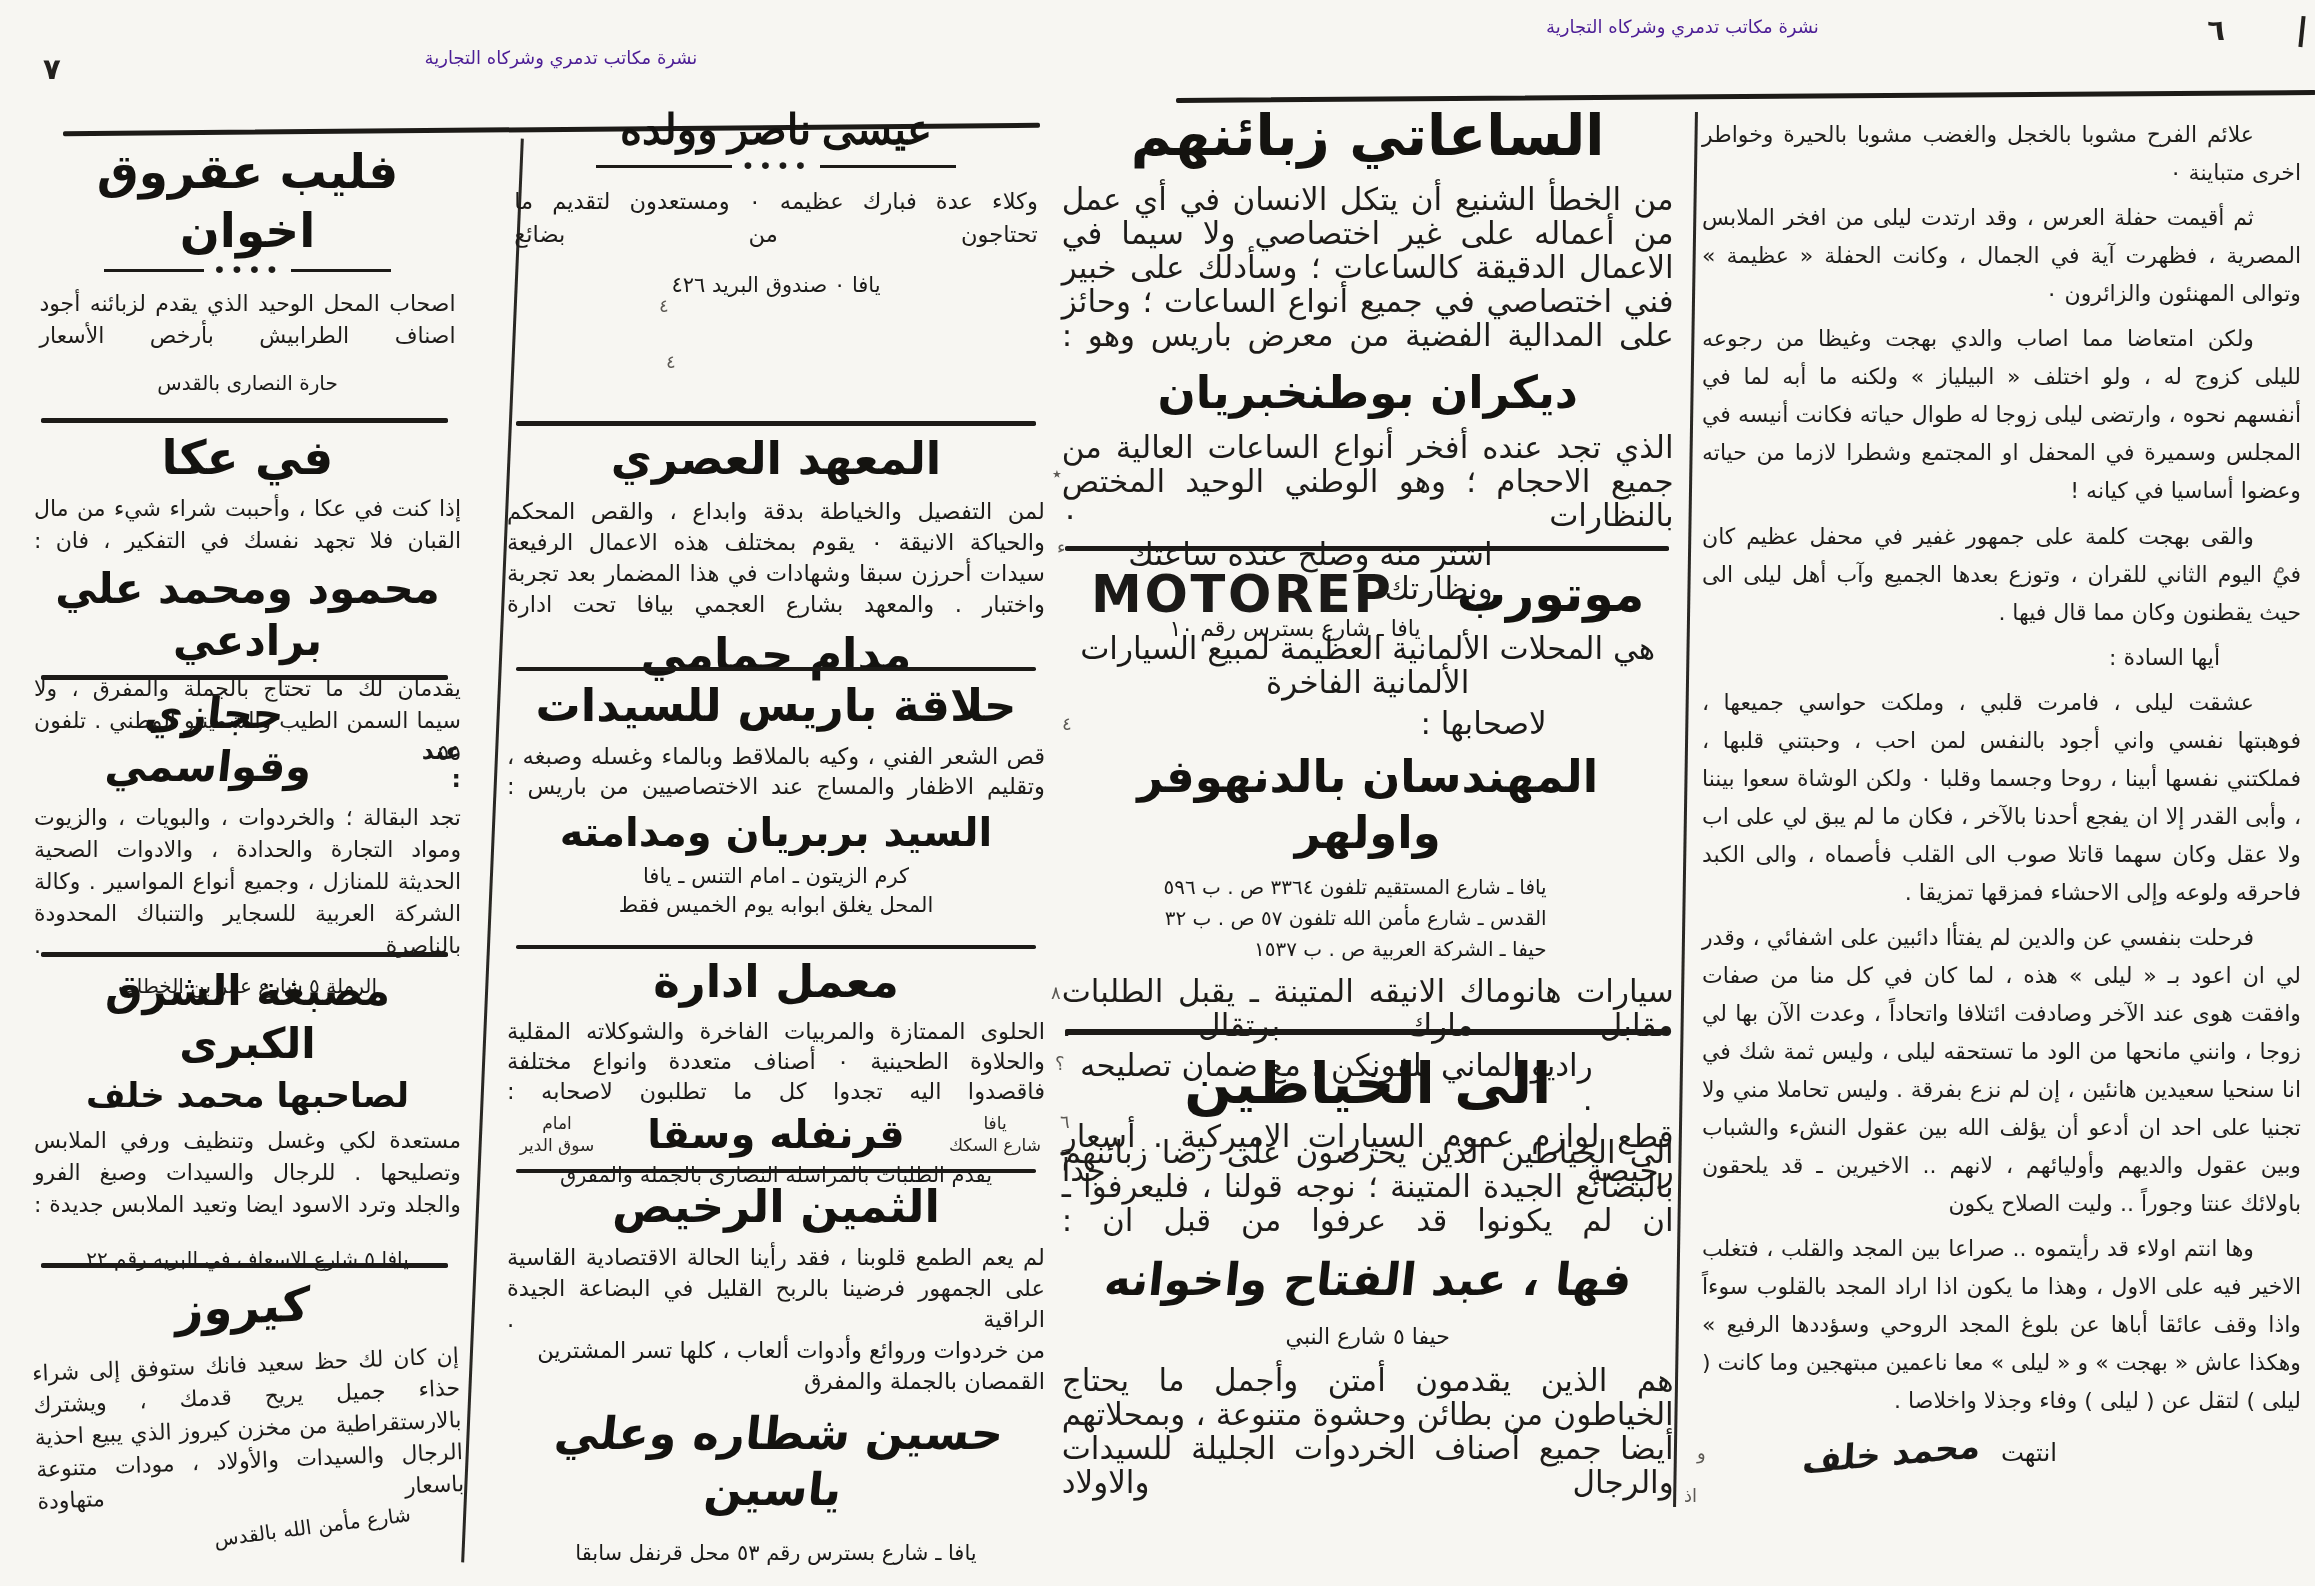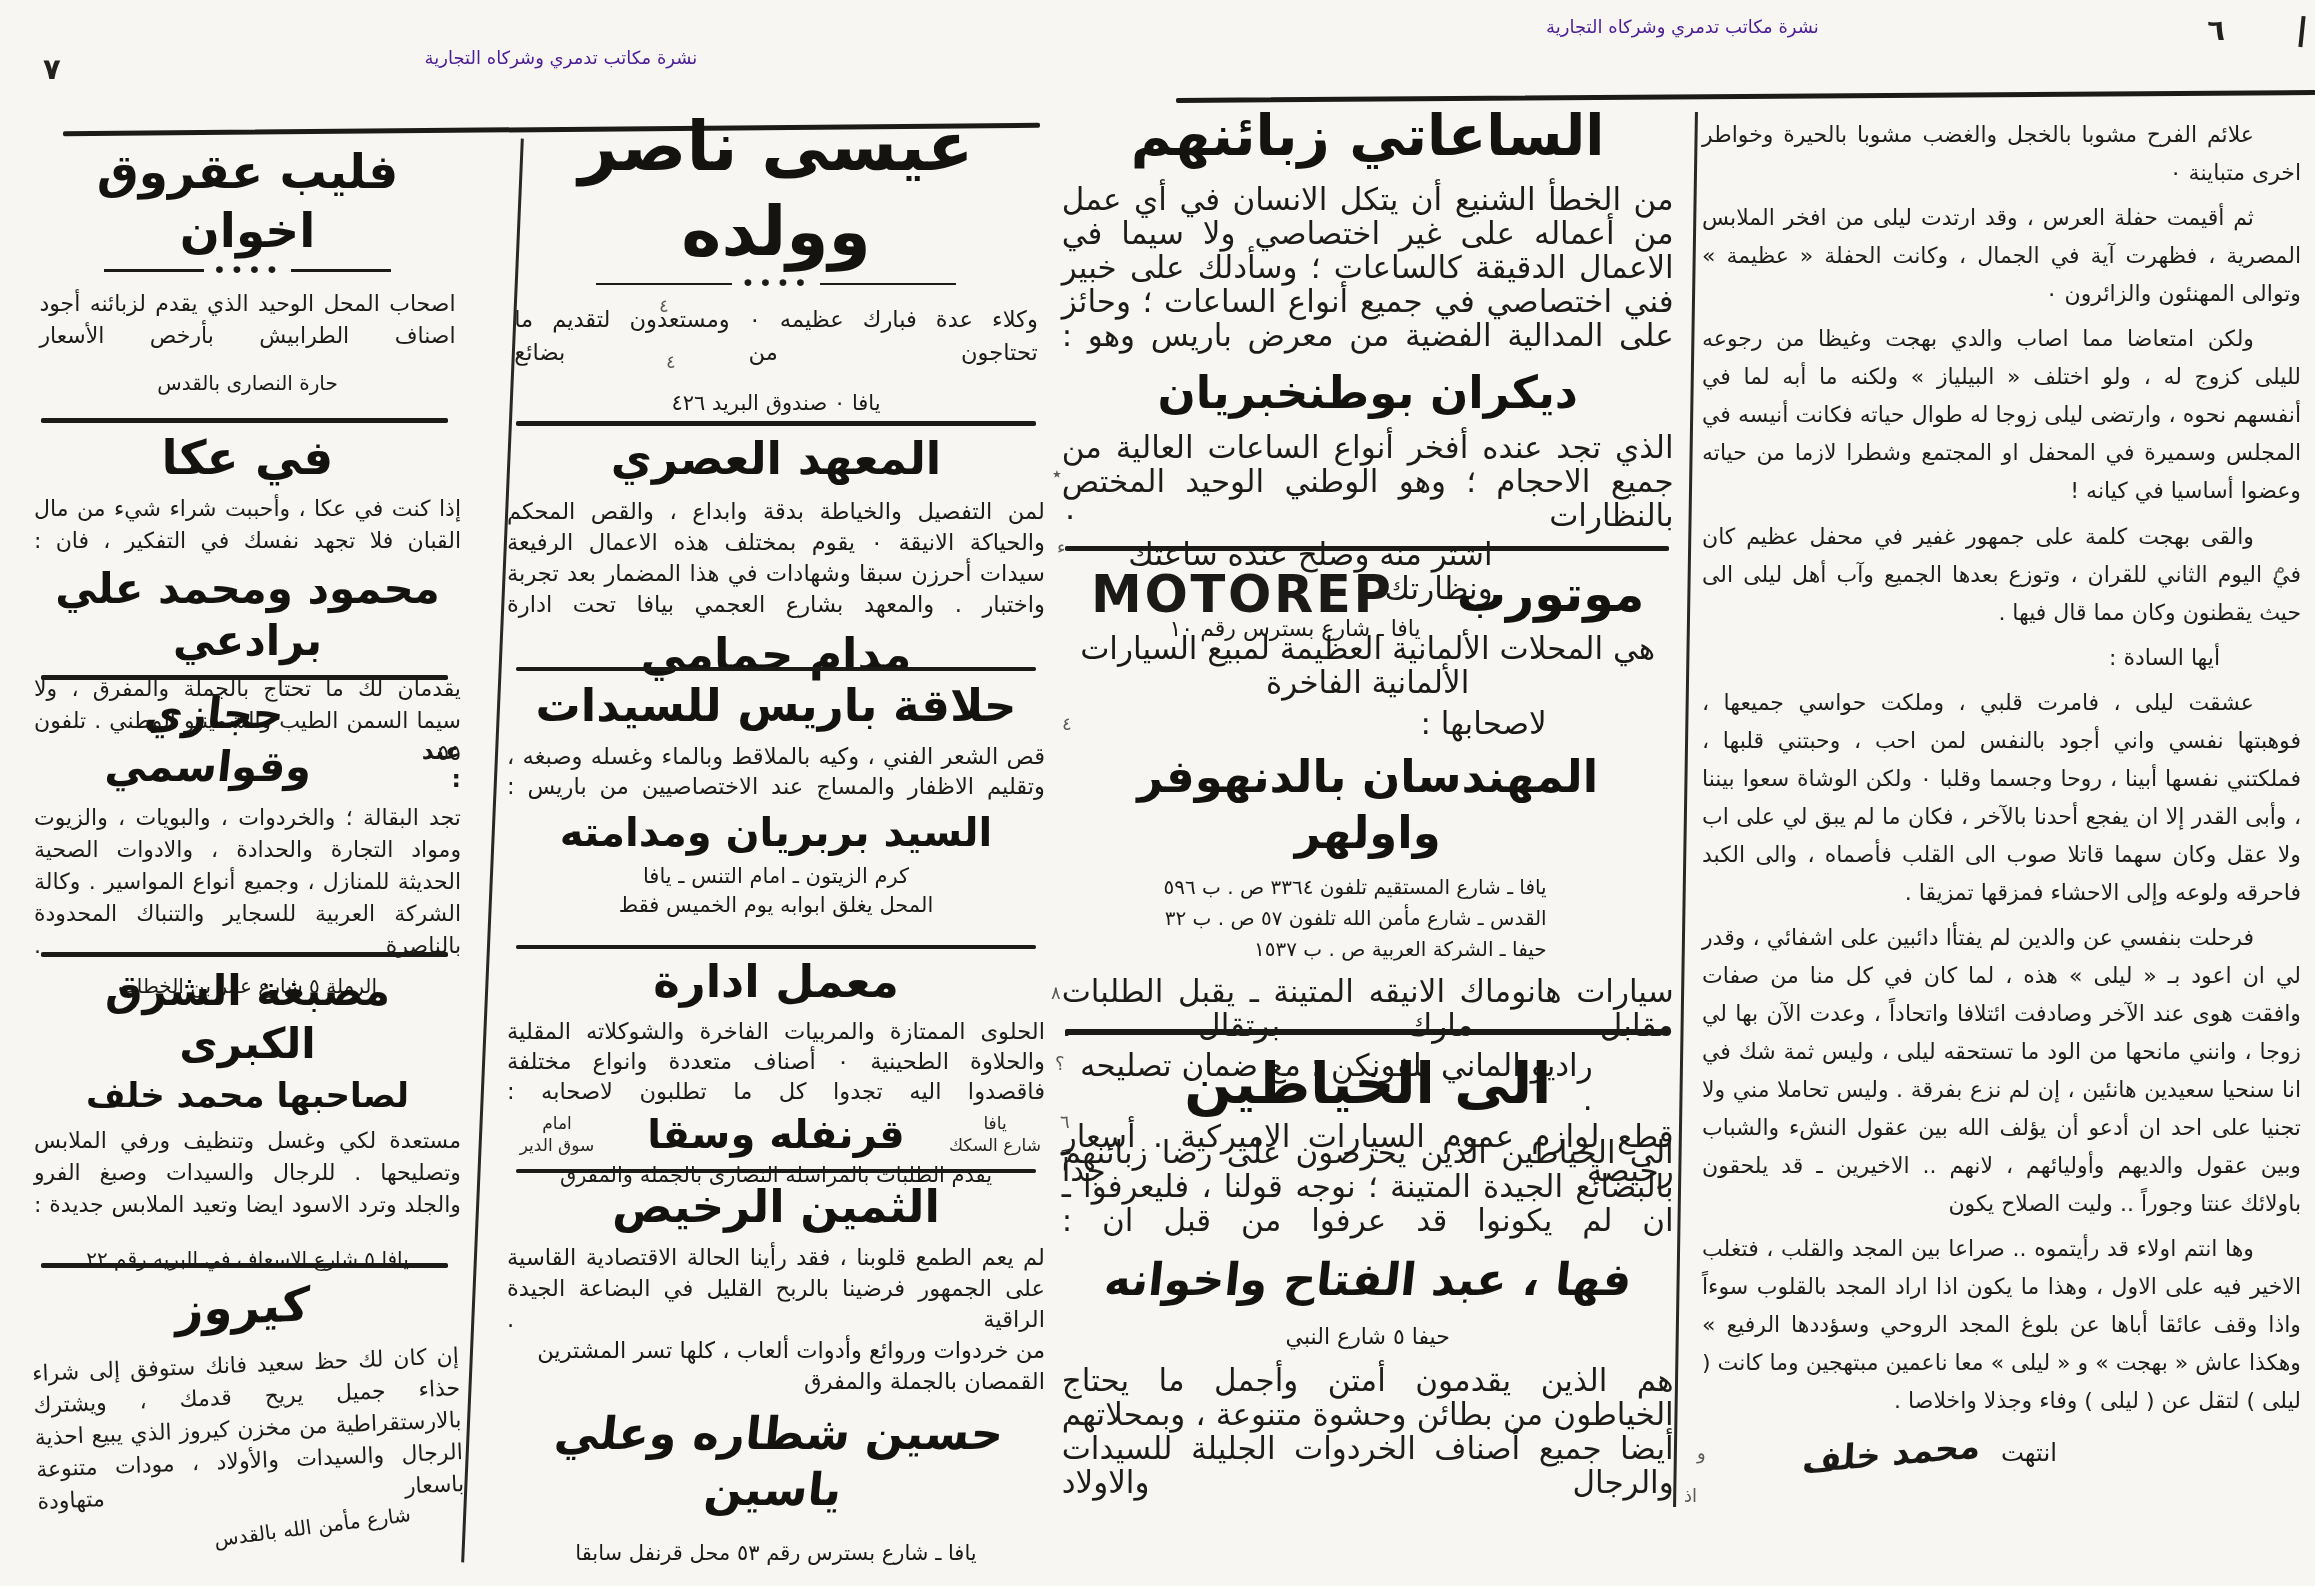--- a/index.html
+++ b/index.html
@@ -25,21 +25,21 @@
   .ad-body{text-align:justify;text-align-last:justify;color:#1e1c19;}
   .center{text-align:center;text-align-last:center;}
   .right{text-align:right;text-align-last:right;}
 
   .orn{display:flex;align-items:center;justify-content:center;gap:9px;margin:5.4px 0 9px 0;}
   .orn .bar{height:2.7px;width:136px;background:#1d1b18;}
   .orn .dots{font-size:23.5px;letter-spacing:3.6px;line-height:9px;color:#1d1b18;}
 
   
   #col-a{left:507px;top:104px;width:538px;}
-  #col-a .t1{font-size:68px;}
+  #col-a .t1{font-size:42px;font-family:Liberation Serif, serif;}
   #col-a .t2{font-size:45px;}
   #col-a .t3{font-size:40px;}
   #col-a .body{font-size:22.6px;line-height:33px;}
   #col-a .small{font-size:21px;line-height:29px;}
 
   
   #col-b{left:34px;top:136px;width:427px;}
   #col-b .t1{font-size:47px;}
   #col-b .t2{font-size:42px;}
   #col-b .body{font-size:22px;line-height:32px;}

